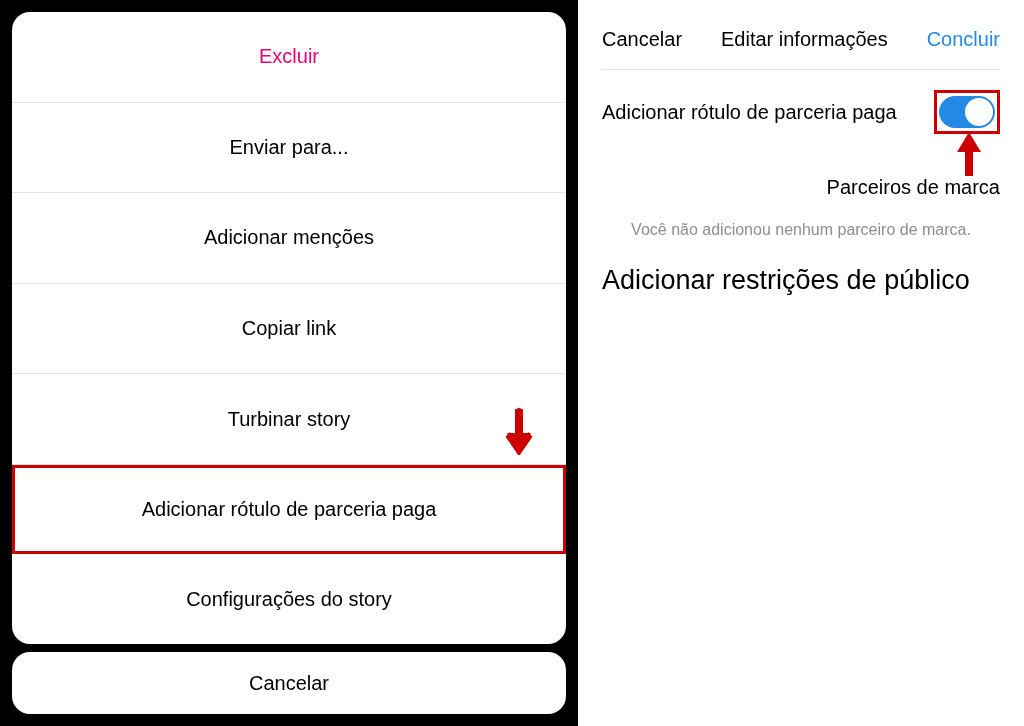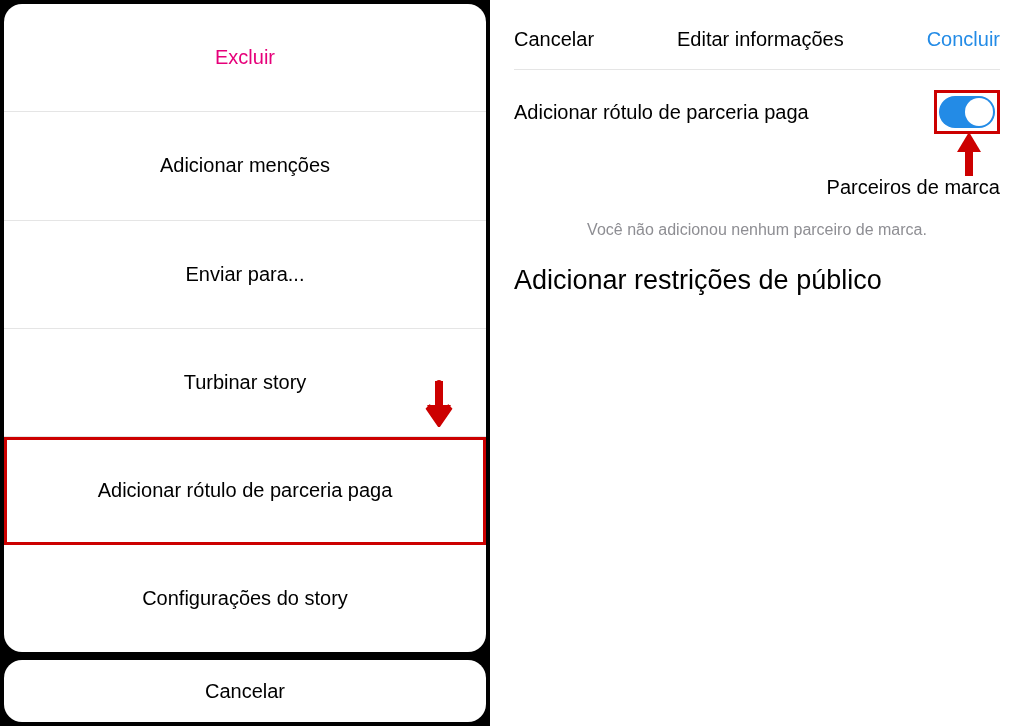--- a/index.html
+++ b/index.html
@@ -8,24 +8,24 @@
       box-sizing: border-box;
       font-family: -apple-system, BlinkMacSystemFont, "Segoe UI", Helvetica, Arial, sans-serif;
     }
     body {
       width: 1024px;
       height: 726px;
       display: flex;
       background: #fff;
     }
     .left-panel {
-      width: 490px;
+      width: 578px;
       height: 726px;
       background: #000;
-      padding: 4px;
+      padding: 12px;
       position: relative;
     }
     .phone-frame {
       width: 100%;
       height: 100%;
       display: flex;
       flex-direction: column;
       gap: 8px;
     }
     .action-sheet {
@@ -169,24 +169,27 @@
 </head>
 <body>
 
 <div class="left-panel">
   <div class="phone-frame">
     <div class="action-sheet">
       <div class="action-item destructive">
         <span>Excluir</span>
       </div>
       <div class="action-item">
+        <span>Enviar para...</span>
+      </div>
+      <div class="action-item">
         <span>Adicionar menções</span>
       </div>
       <div class="action-item">
-        <span>Enviar para...</span>
+        <span>Copiar link</span>
       </div>
       <div class="action-item">
         <span>Turbinar story</span>
       </div>
       <div class="highlighted-wrapper" style="flex:1; display:flex;">
         <div class="arrow-left">
           <svg viewBox="0 0 30 48">
             <path d="M15 4 L15 30 M15 44 L4 28 L15 34 L26 28 Z" fill="#cc0000" stroke="#cc0000" stroke-width="6" stroke-linecap="round"></path>
             <path d="M15 44 L3 26 L27 26 Z" fill="#cc0000"></path>
             <rect x="11" y="2" width="8" height="26" fill="#cc0000"></rect>

